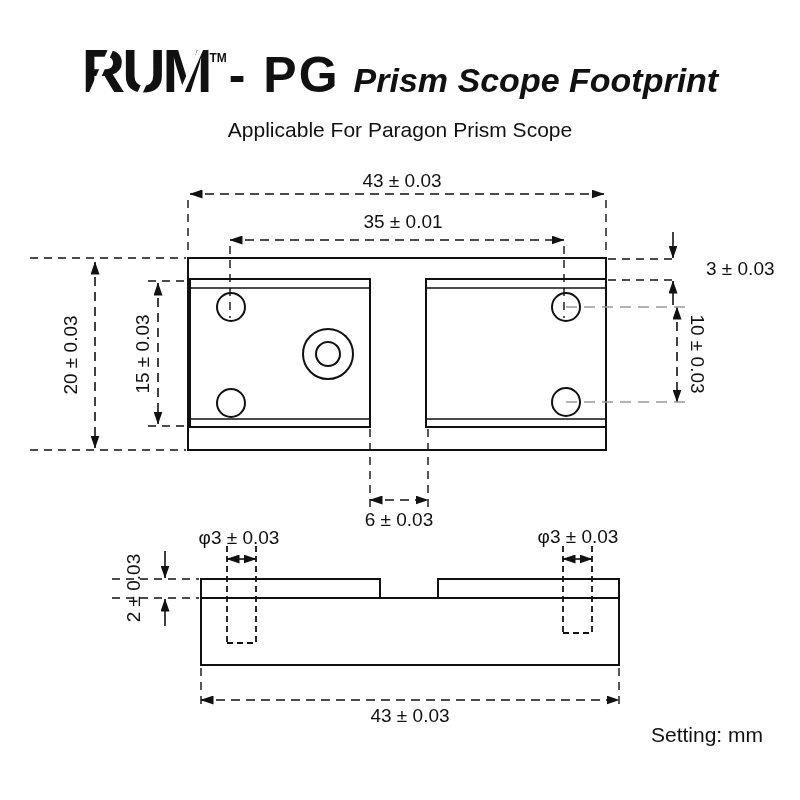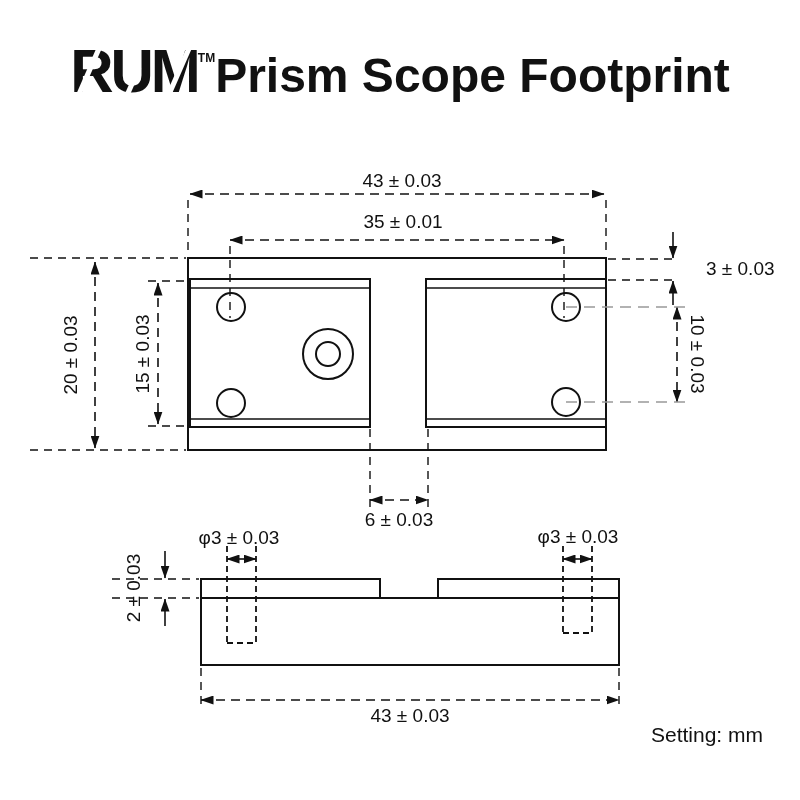--- a/index.html
+++ b/index.html
@@ -19,21 +19,21 @@
   }
   .logo .cut{
     position:absolute;top:-6%;width:5px;height:115%;background:#fff;
     transform:rotate(24deg);pointer-events:none;
   }
   .logo .cut.c1{left:16px;}
   .logo .cut.c2{left:58px;top:40%;height:70%;}
   .logo .cut.c3{left:106px;}
   .tm{font-size:12px;font-weight:bold;vertical-align:super;position:relative;top:-30px;letter-spacing:0;}
   .model{font-size:50px;font-weight:bold;letter-spacing:2px;margin-left:2px;margin-right:14px;}
-  .title-rest{font-size:48px;font-weight:bold;letter-spacing:0px;}
+  .title-rest{font-size:34px;font-weight:bold;letter-spacing:0px;font-style:italic;}
   .subtitle{margin-top:16px;font-size:21px;color:#111;}
   
   svg{position:absolute;left:0;top:0;}
   .dim{
     position:absolute;font-size:19px;color:#111;white-space:nowrap;
     transform:translate(-50%,-50%);
   }
   .dim.rot-ccw{transform:translate(-50%,-50%) rotate(-90deg);}
   .dim.rot-cw{transform:translate(-50%,-50%) rotate(90deg);}
   .dim.left-anchor{transform:translateY(-50%);}
@@ -49,22 +49,24 @@
 
   <div class="header">
     <h1 class="title-row">
       <span class="logo">
         <span>RUM</span>
         <span class="cut c1"></span>
         <span class="cut c2"></span>
         <span class="cut c3"></span>
       </span>
       <span class="tm">TM</span>
+      <span class="model">- PG</span>
       <span class="title-rest">Prism Scope Footprint</span>
     </h1>
+    <div class="subtitle">Applicable For Paragon Prism Scope</div>
   </div>
 
   <svg width="800" height="800" viewBox="0 0 800 800">
     <defs>
       <marker id="ah" viewBox="0 0 13 9" refX="12.5" refY="4.5" markerWidth="13" markerHeight="9" markerUnits="userSpaceOnUse" orient="auto-start-reverse">
         <path d="M0,0 L13,4.5 L0,9 z" fill="#111"></path>
       </marker>
     </defs>
 
     <g fill="none" stroke="#111" stroke-width="2">

